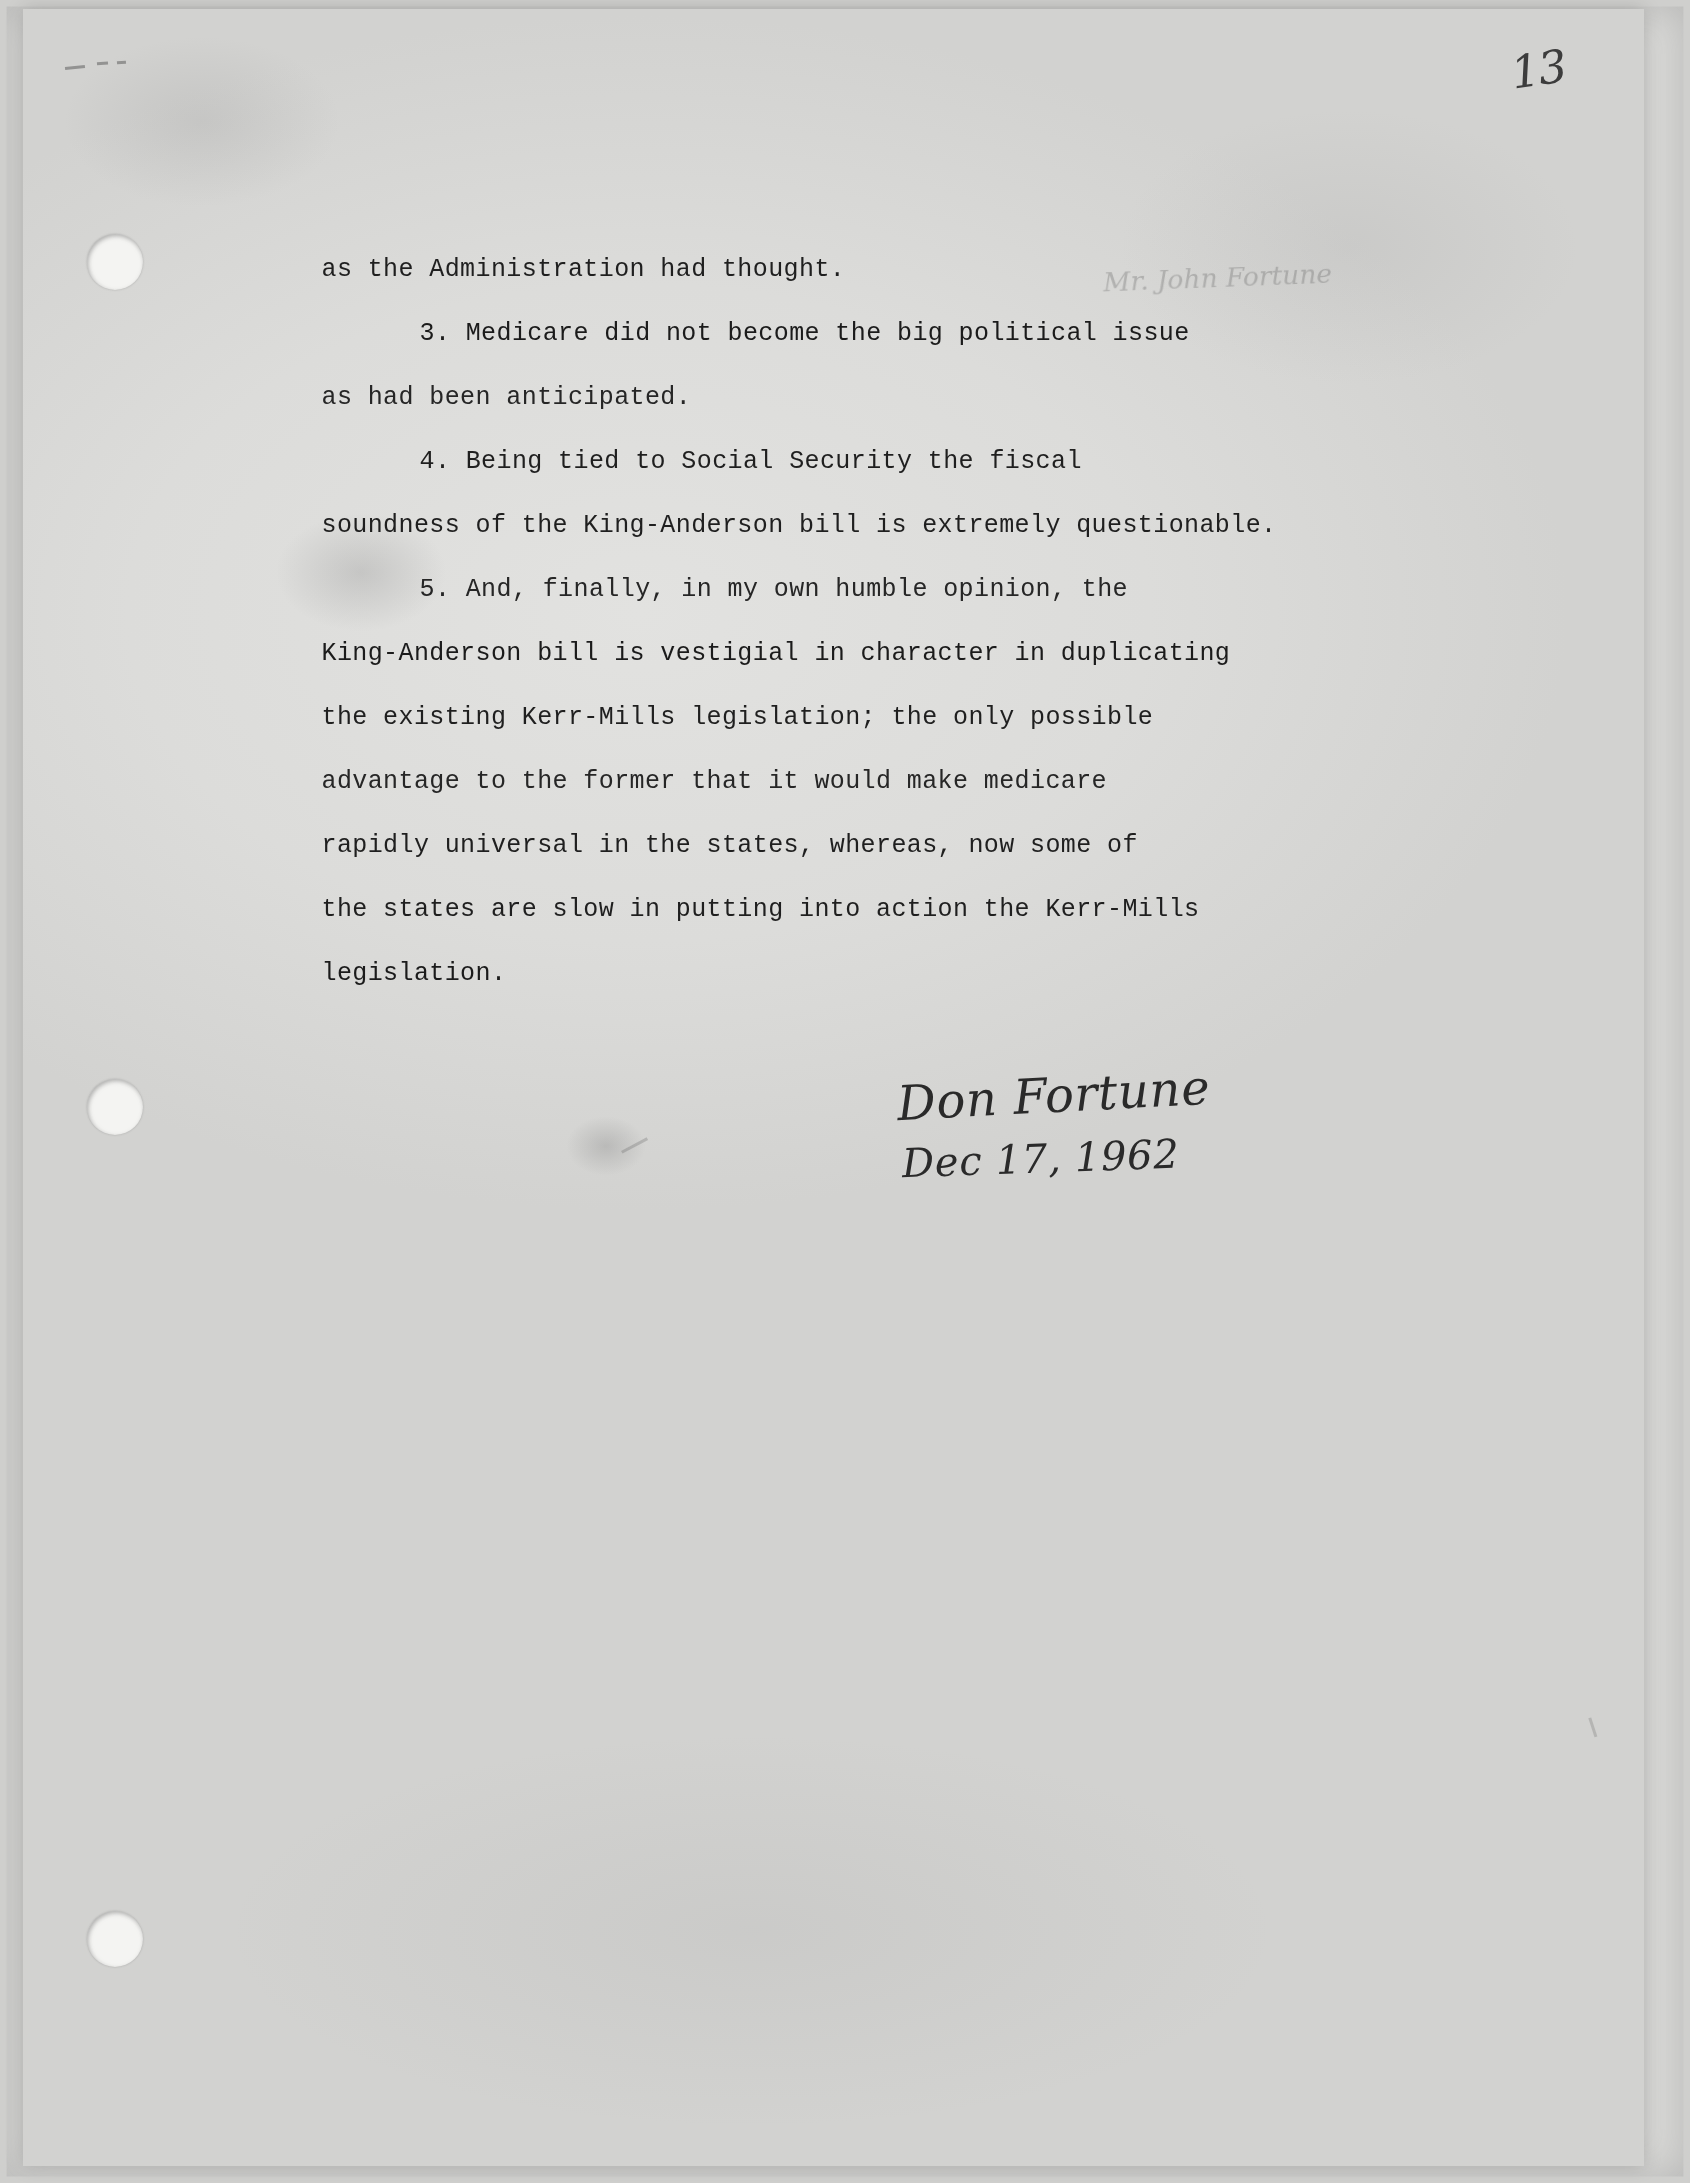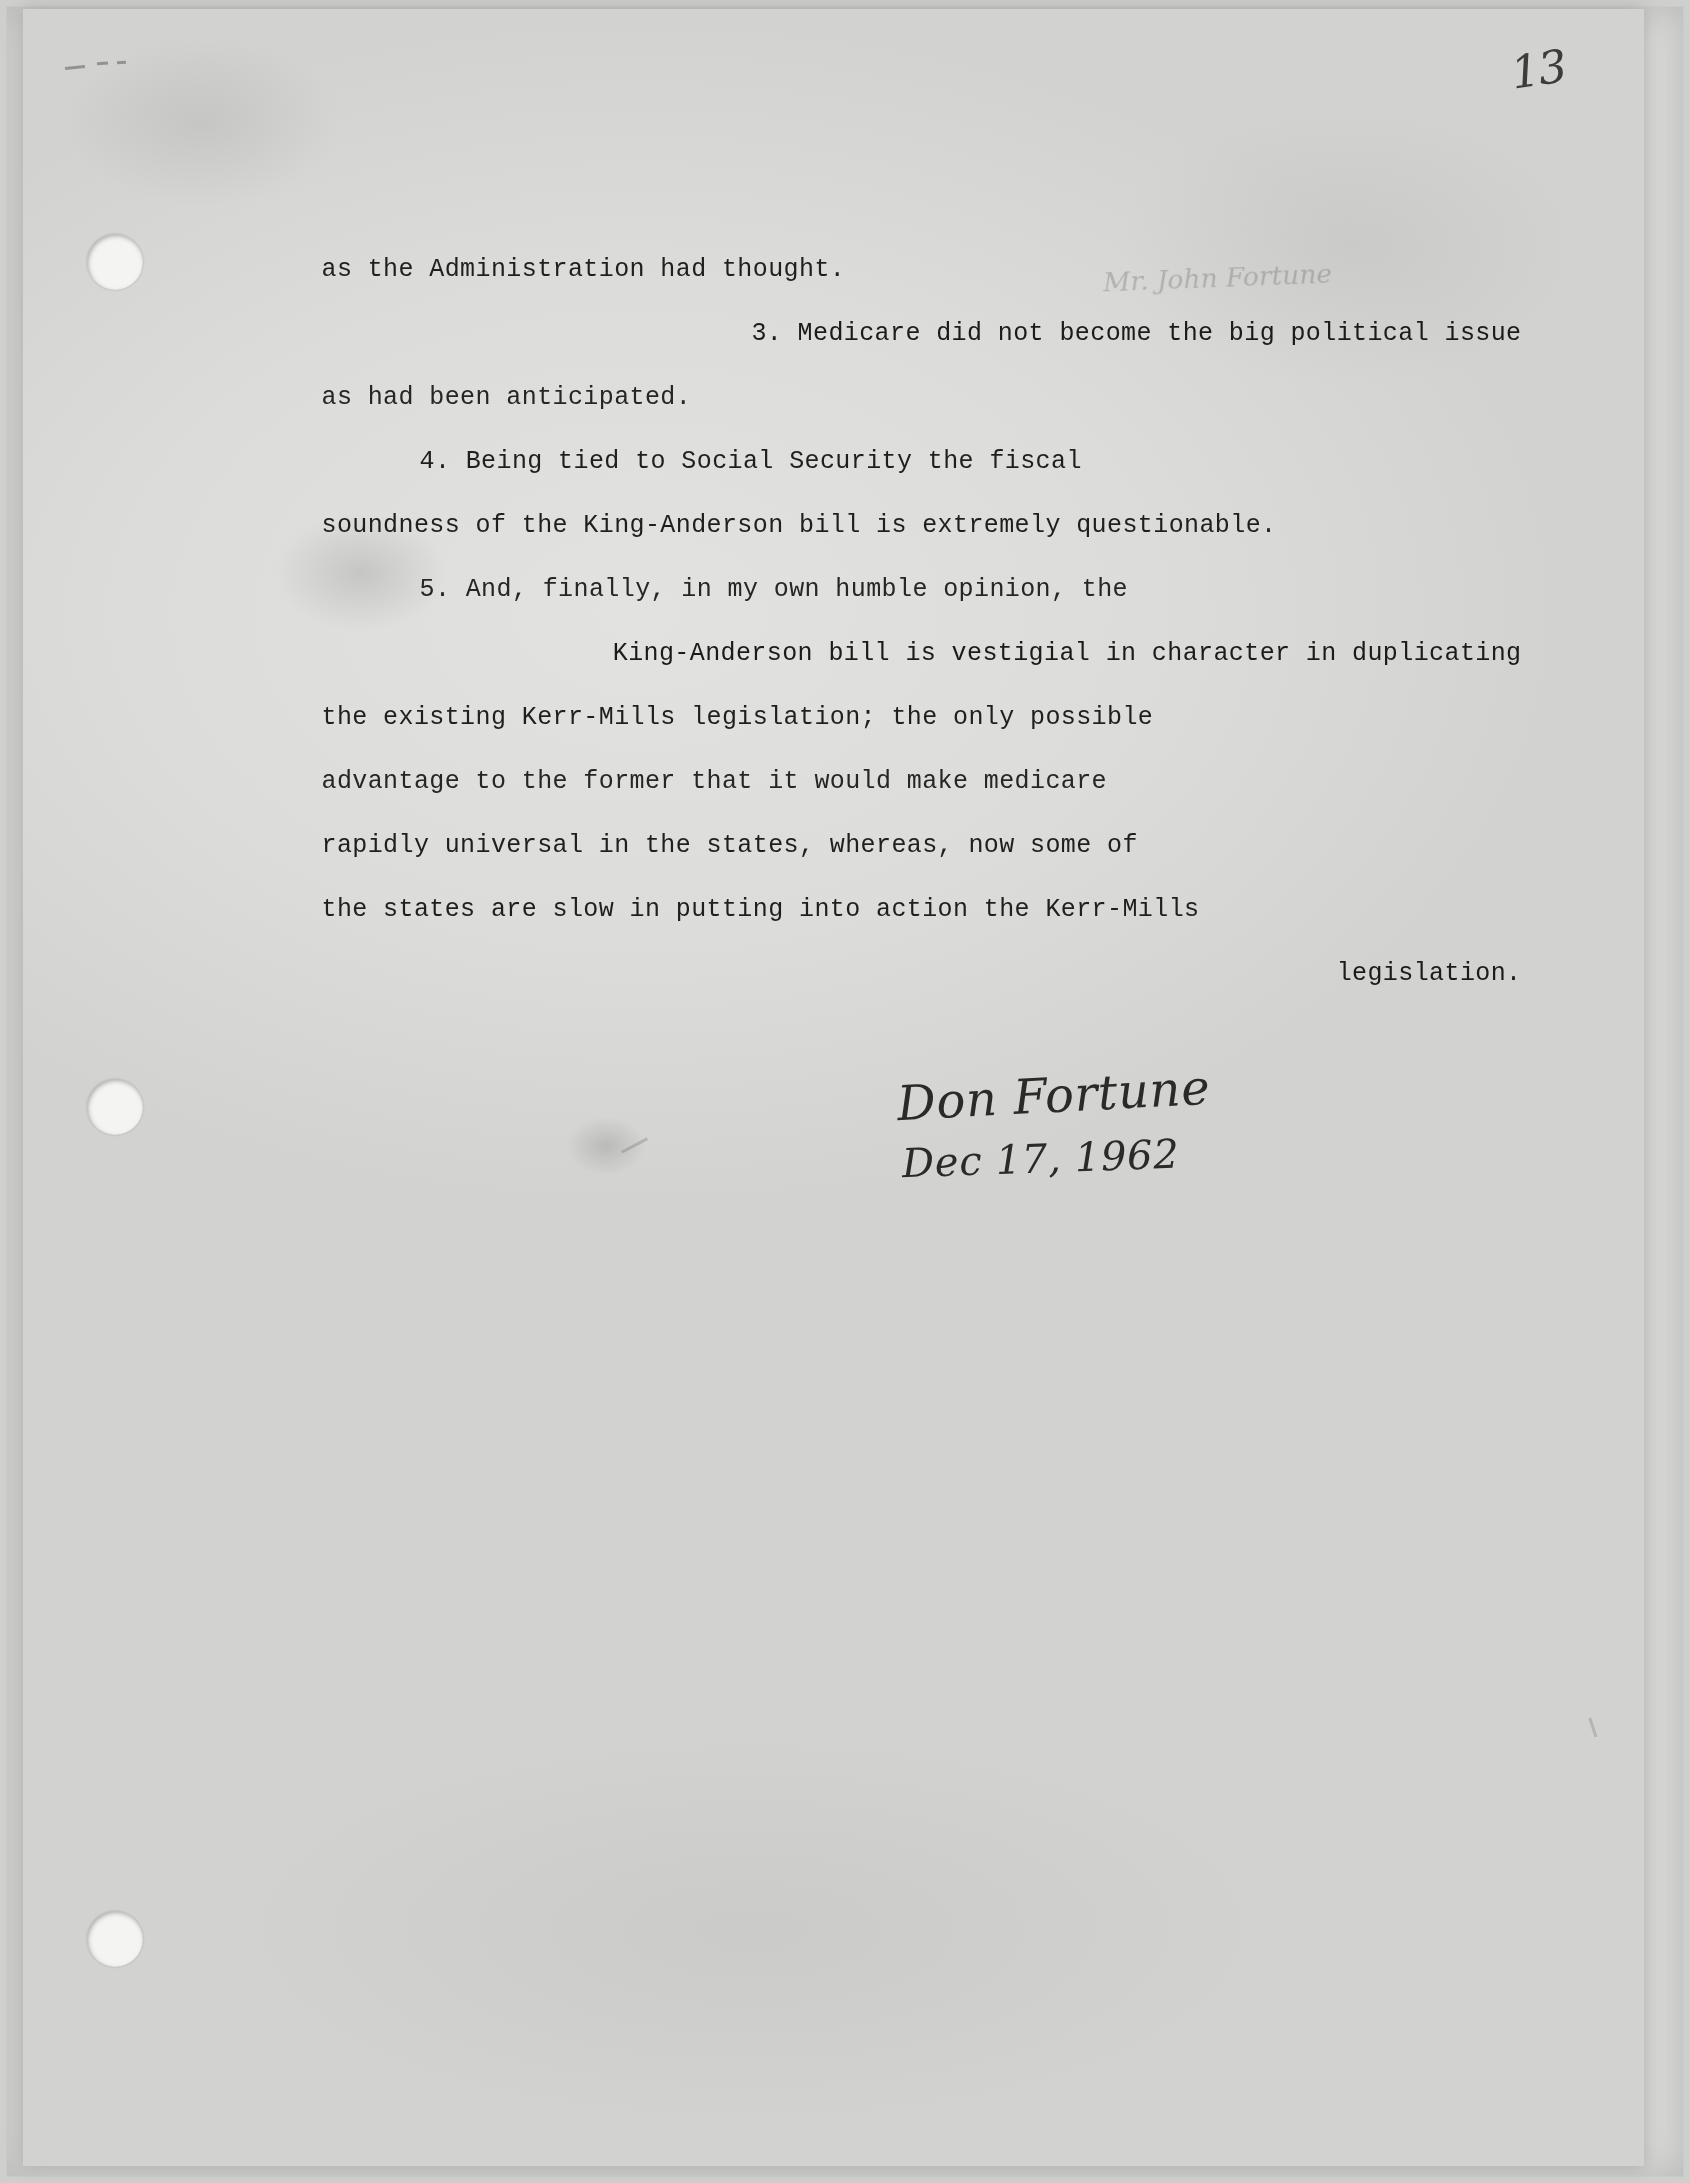--- a/index.html
+++ b/index.html
@@ -114,21 +114,21 @@
     line-height: 64px;
     color: #1f1f1f;
     letter-spacing: 0.4px;
     white-space: pre;
     margin-left: 6px;
   }
   #body-text .ln { display: block; }
   #body-text .indent { padding-left: 98px; }
   
   #body-text .ln:nth-child(3n)   { color: #262626; }
-  #body-text .ln:nth-child(5n+2) { color: #1b1b1b; text-align: right; }
+  #body-text .ln:nth-child(5n+2) { color: #1b1b1b; }
 
   
   #signature-block {
     position: absolute;
     left: 874px;
     top: 1058px;
     color: #2a2a2a;
   }
   #signature-name {
     font-family: "DejaVu Serif", serif;

